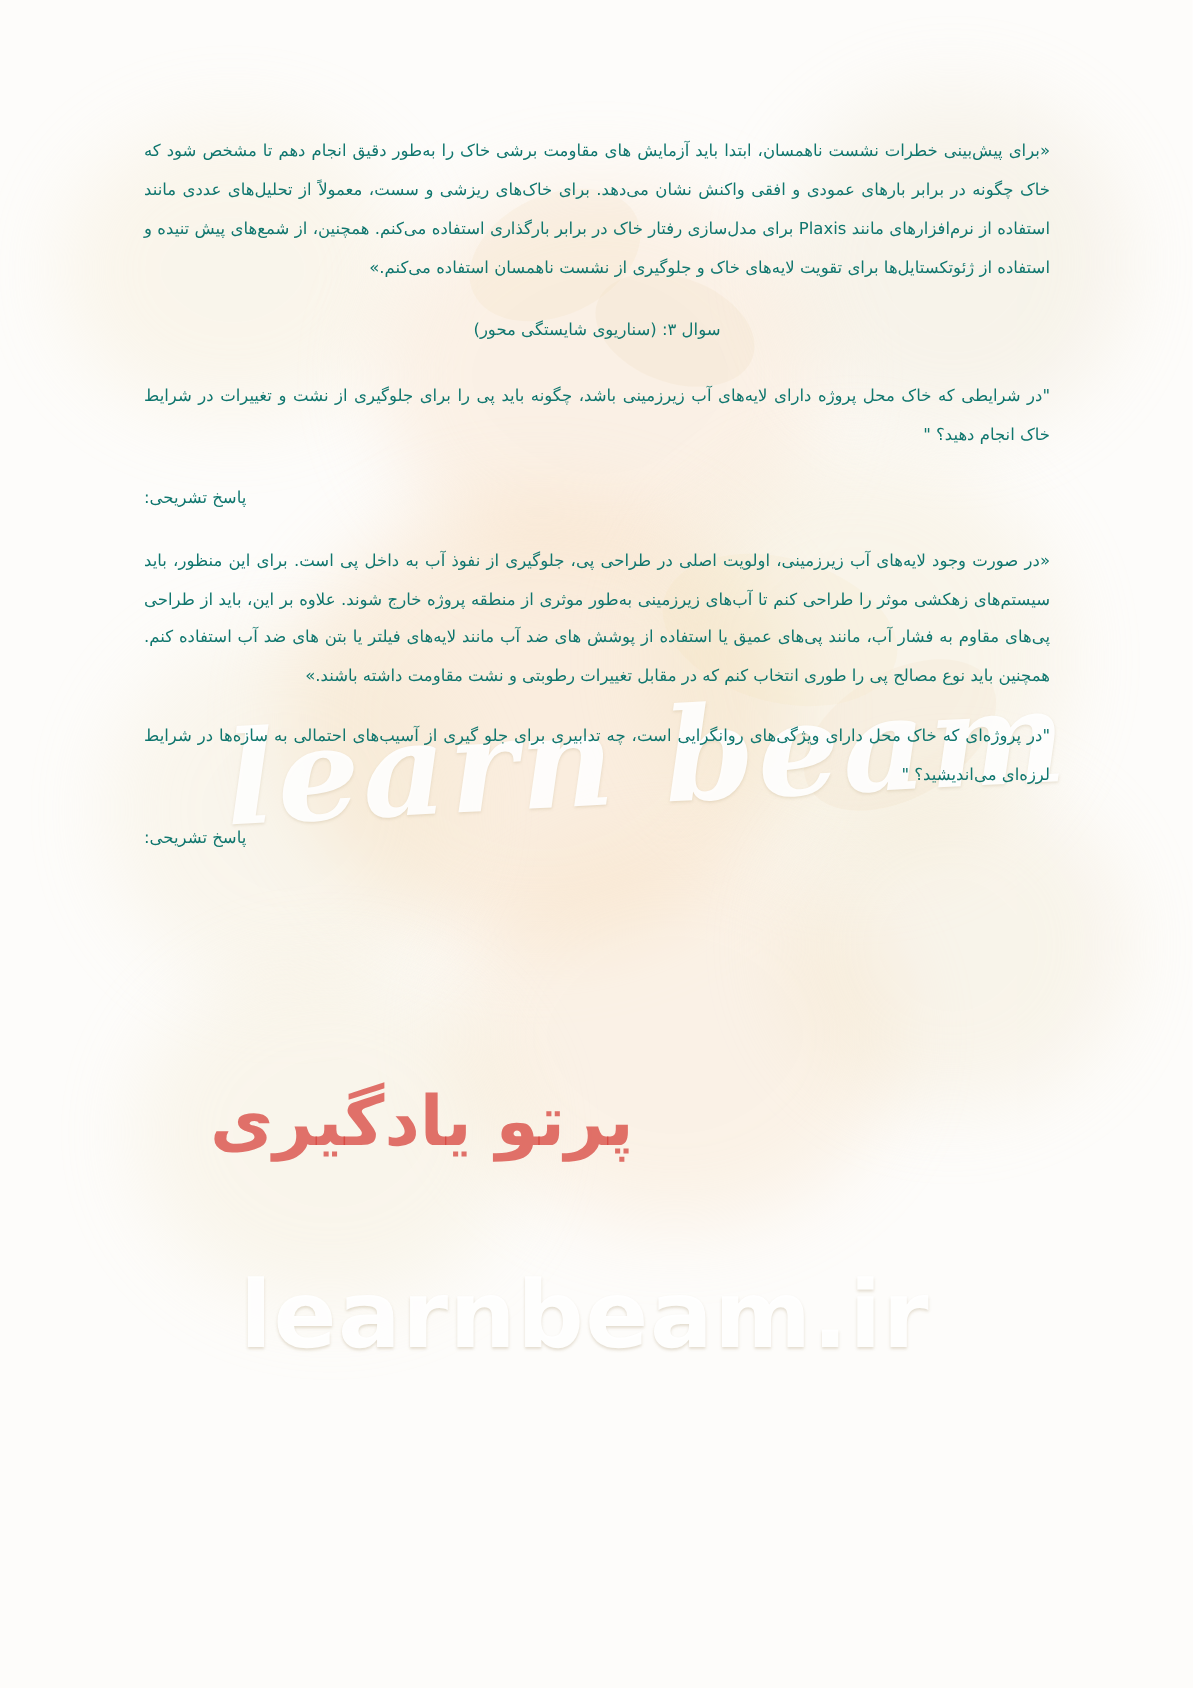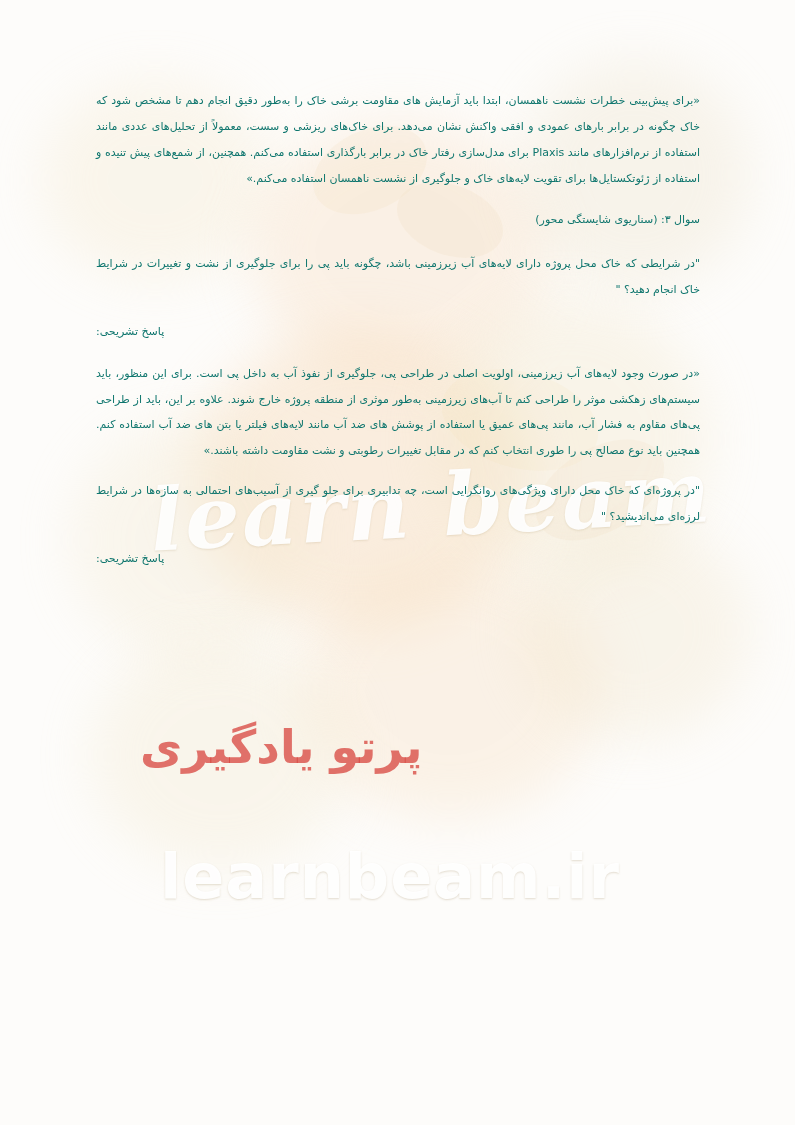--- a/index.html
+++ b/index.html
@@ -96,21 +96,21 @@
     font-size: 11px;
     line-height: 2.35;
   }
   .para {
     margin: 0 0 14px 0;
     text-align: justify;
     text-justify: inter-word;
   }
   .q-head {
     margin: 16px 0 18px 0;
-    text-align: right;
+    text-align: center;
     direction: rtl;
   }
   .q-text {
     margin: 0 0 16px 0;
     text-align: justify;
   }
   .answer-label {
     margin: 14px 0 16px 0;
     text-align: left;
   }

